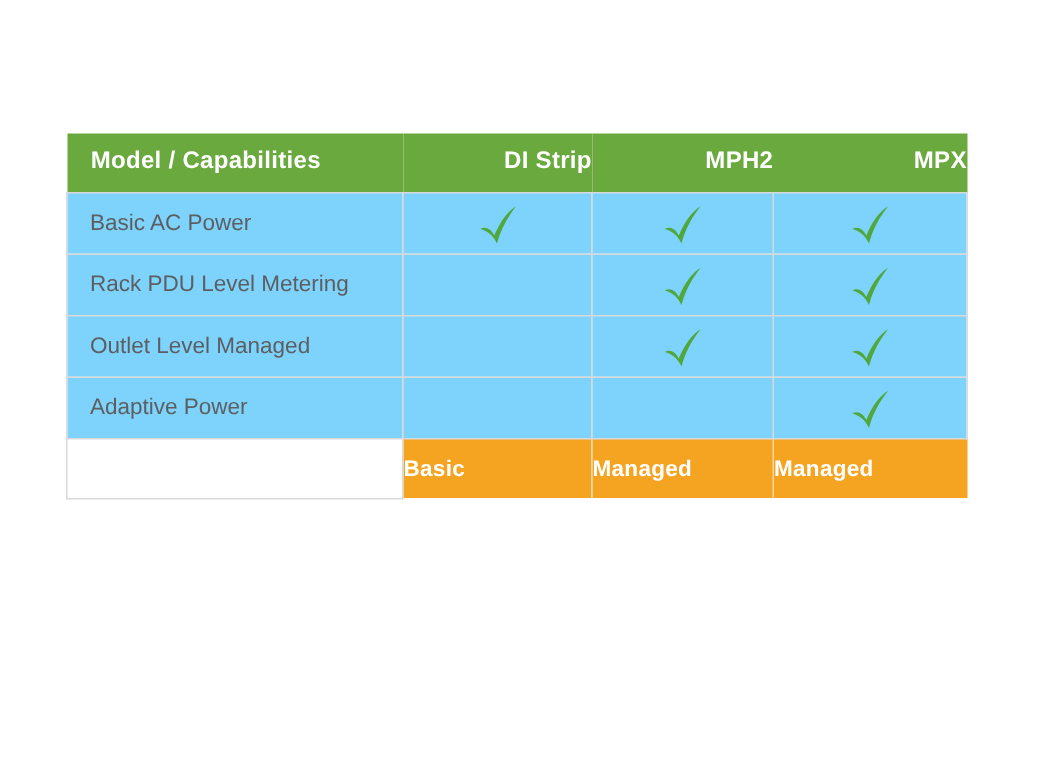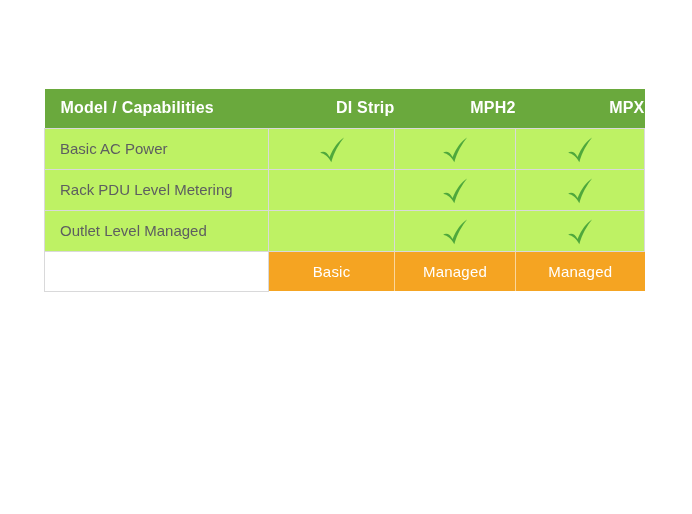--- a/index.html
+++ b/index.html
@@ -46,21 +46,21 @@
     letter-spacing: 0.2px;
   }
   thead th.label-col {
     text-align: left;
     padding-left: 16px;
   }
   tbody td {
     border: 1px solid var(--border);
     height: 41px;
     padding: 0;
-    background: #bef264;
+    background: #7dd3fc;
   }
   tbody td.label-cell {
     color: var(--label);
     font-size: 15px;
     text-align: left;
     padding-left: 15px;
   }
   tbody td.check-cell {
     text-align: center;
     vertical-align: middle;
@@ -75,22 +75,22 @@
     padding: 0;
   }
   tfoot td.footer-empty {
     background: #FFFFFF;
     border: 1px solid var(--border);
   }
   tfoot td.tier-cell {
     background: var(--orange);
     color: var(--footer-text);
     font-size: 15px;
-    font-weight: normal;
-    text-align: center;
+    font-weight: bold;
+    text-align: left;
     border: none;
     letter-spacing: 0.2px;
   }
   tfoot td.tier-cell + td.tier-cell {
     border-left: 1px solid rgba(255, 255, 255, 0.55);
   }
 </style>
 </head>
 <body>
 
@@ -136,20 +136,28 @@
         <tr>
           <td class="label-cell">Outlet Level Managed</td>
           <td class="check-cell"></td>
           <td class="check-cell"><svg width="28" height="29" viewBox="0 0 32 32">
               <path fill="#4FA83C" d="M2.5 18.5 C6.5 16.2 10.5 18.2 13.2 23.5 C17.5 13 23.5 5 29.8 1.2 C24 8.5 18.5 17.5 15.2 29.5 C11.8 22.5 7.5 19.8 2.5 18.5 Z"></path>
             </svg></td>
           <td class="check-cell"><svg width="28" height="29" viewBox="0 0 32 32">
               <path fill="#4FA83C" d="M2.5 18.5 C6.5 16.2 10.5 18.2 13.2 23.5 C17.5 13 23.5 5 29.8 1.2 C24 8.5 18.5 17.5 15.2 29.5 C11.8 22.5 7.5 19.8 2.5 18.5 Z"></path>
             </svg></td>
         </tr>
+        <tr>
+          <td class="label-cell">Adaptive Power</td>
+          <td class="check-cell"></td>
+          <td class="check-cell"></td>
+          <td class="check-cell"><svg width="28" height="29" viewBox="0 0 32 32">
+              <path fill="#4FA83C" d="M2.5 18.5 C6.5 16.2 10.5 18.2 13.2 23.5 C17.5 13 23.5 5 29.8 1.2 C24 8.5 18.5 17.5 15.2 29.5 C11.8 22.5 7.5 19.8 2.5 18.5 Z"></path>
+            </svg></td>
+        </tr>
       </tbody>
     <tfoot>
       <tr>
         <td class="footer-empty"></td>
         <td class="tier-cell">Basic</td>
         <td class="tier-cell">Managed</td>
         <td class="tier-cell">Managed</td>
       </tr>
     </tfoot>
   </table>

